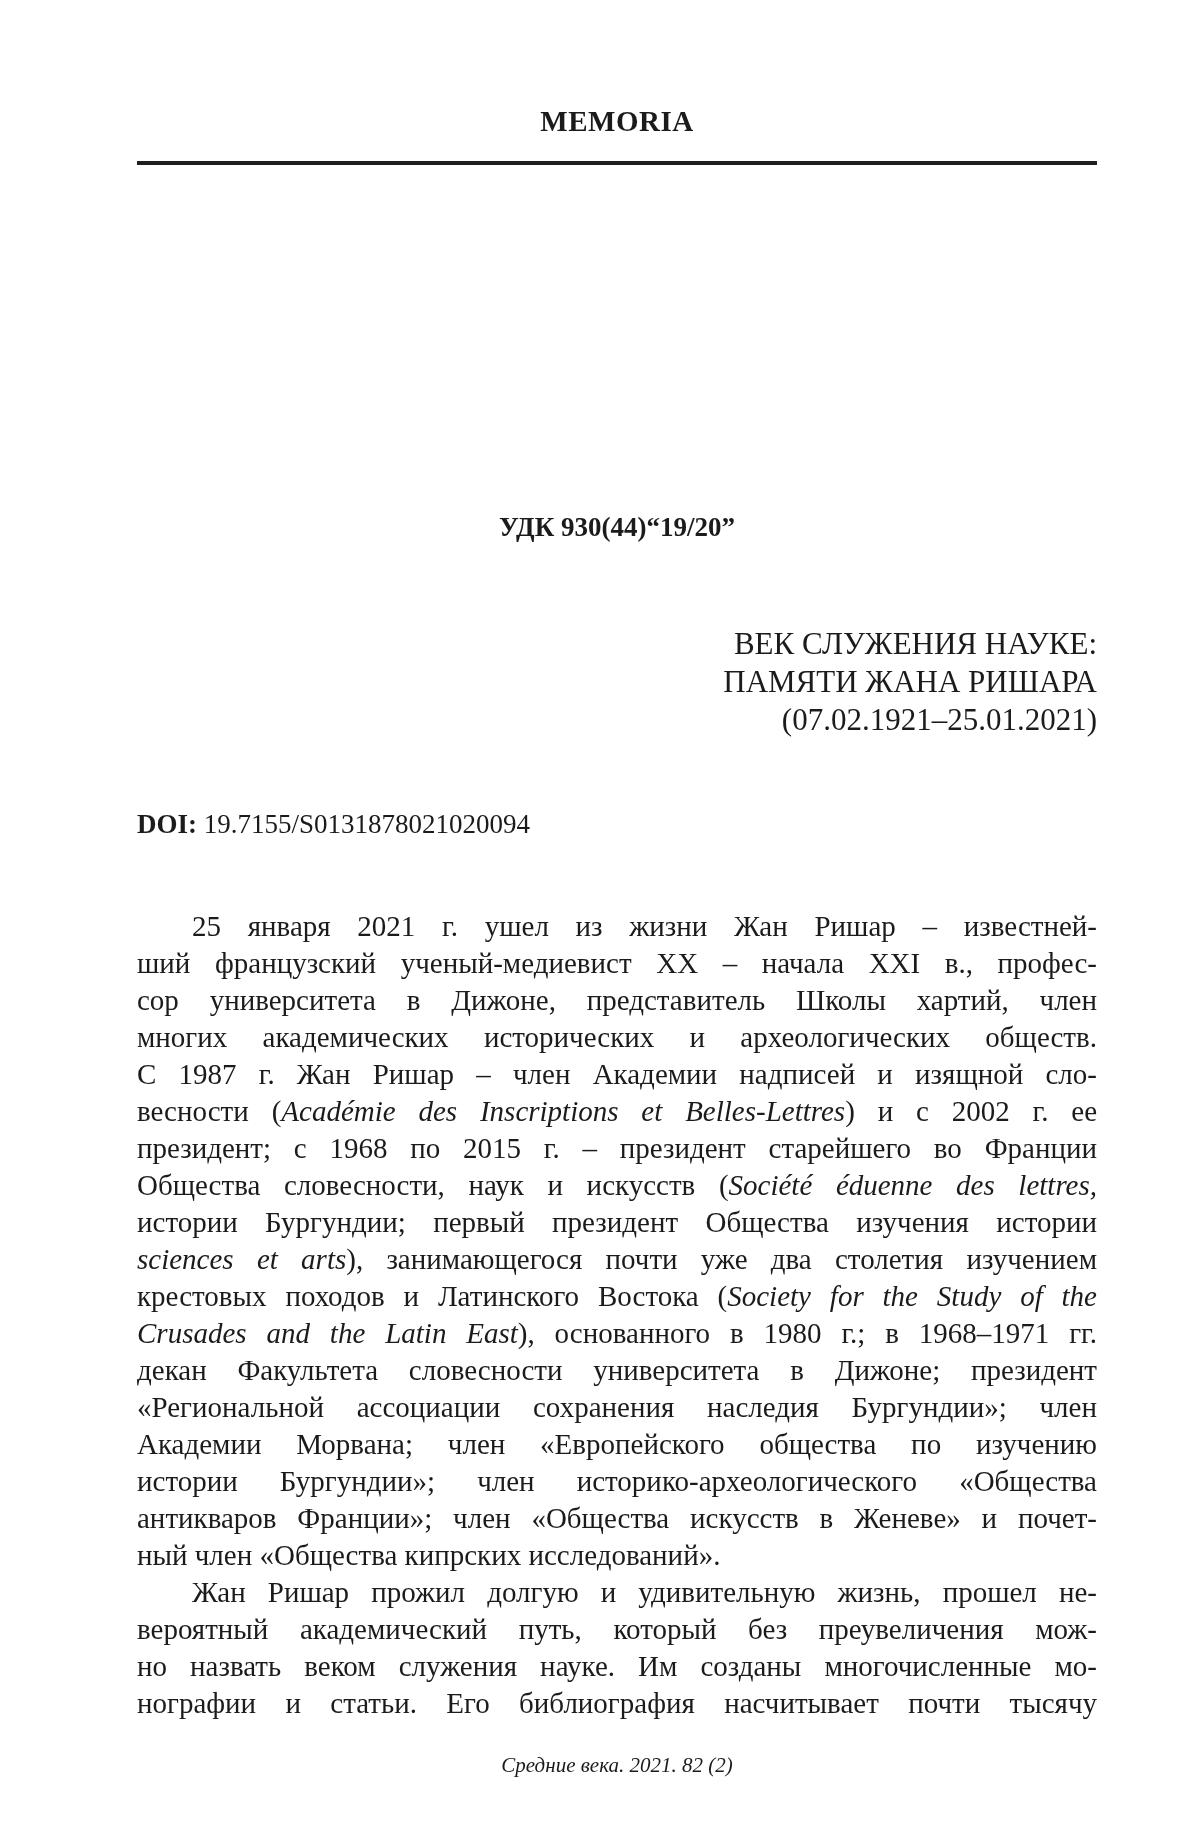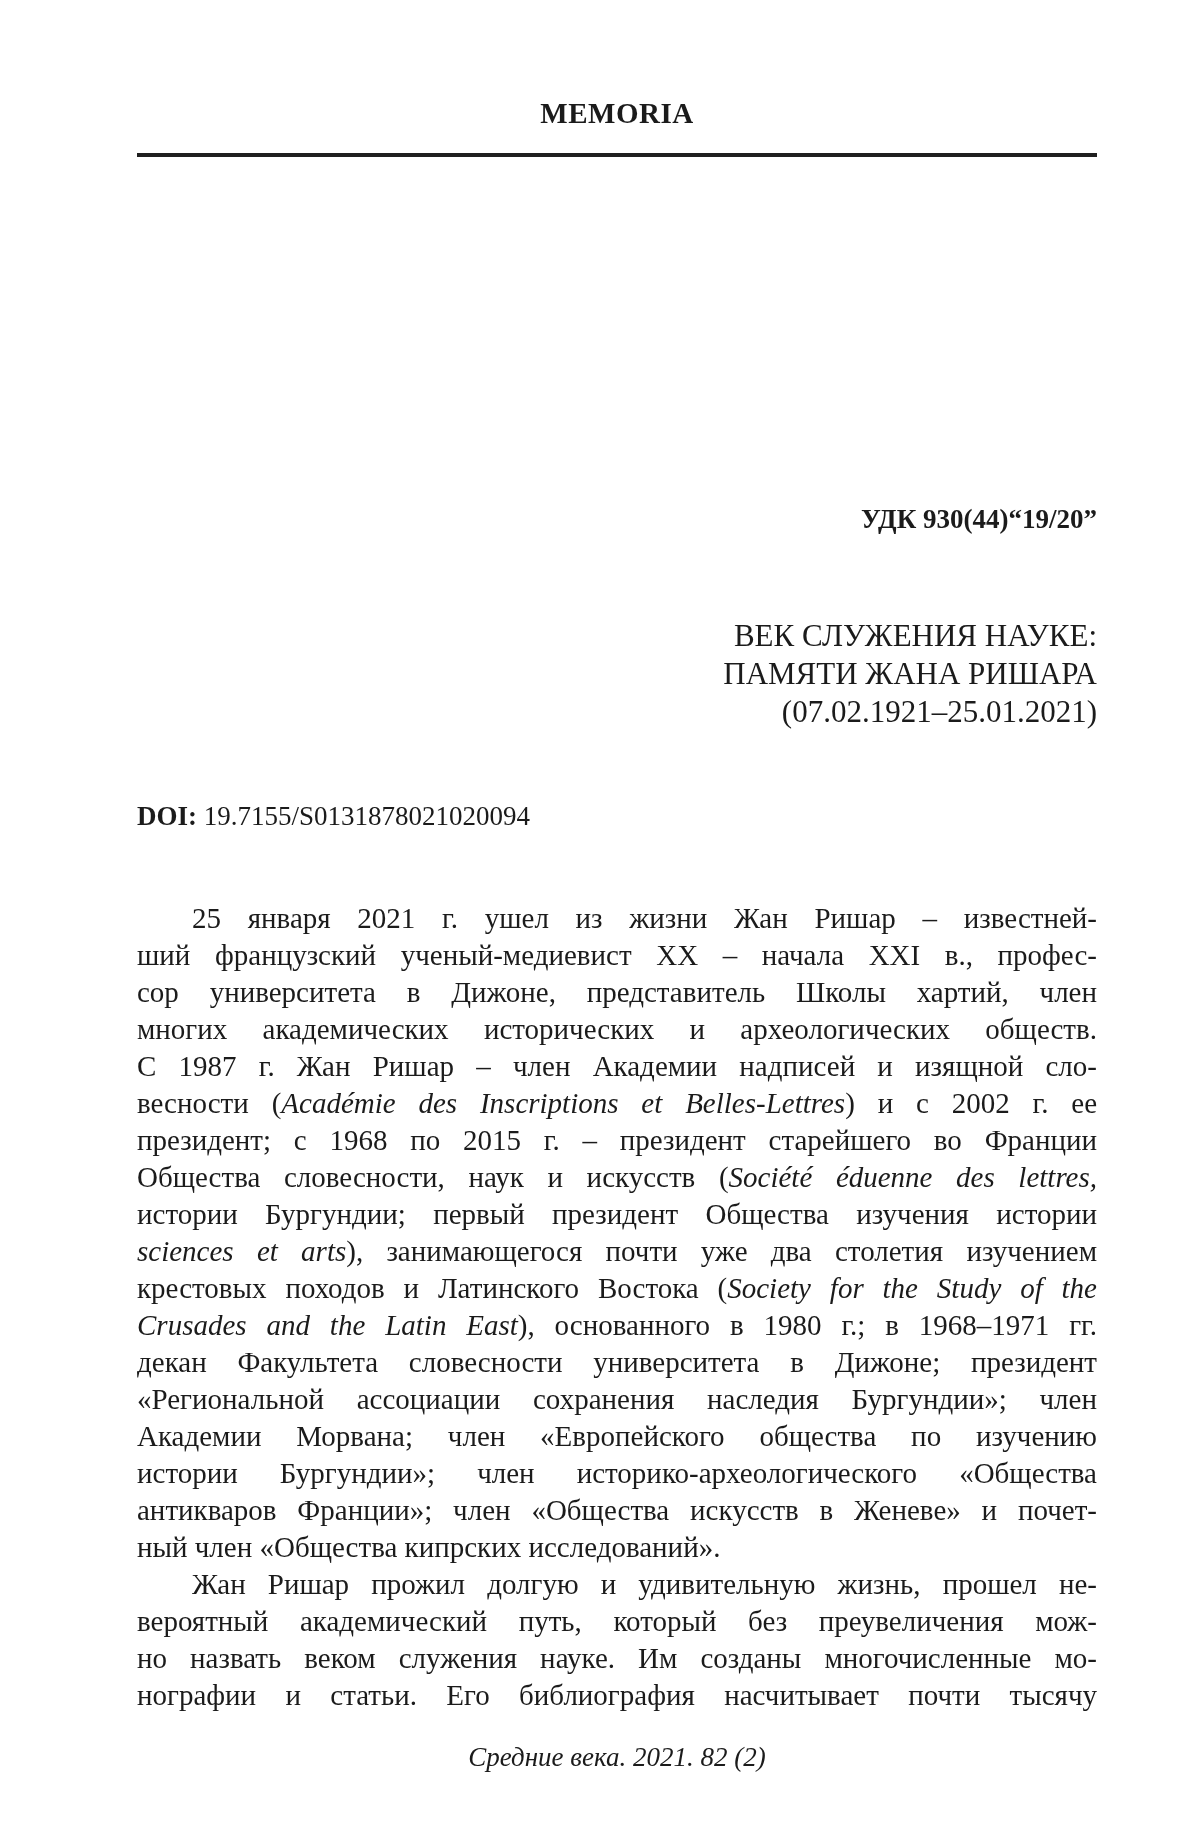--- a/index.html
+++ b/index.html
@@ -6,21 +6,21 @@
   body{
     width:1200px;height:1842px;
     background:#ffffff;
     color:#1b1b1b;
     font-family:"Liberation Serif", serif;
     position:relative;
     overflow:hidden;
   }
   .column{
     position:absolute;
-    left:137px; top:4px;
+    left:137px; top:12px;
     width:960px;
   }
   .running-head{
     margin-top:92px;
     text-align:center;
     font-weight:bold;
     font-size:29px;
     line-height:34px;
     letter-spacing:0.5px;
   }
@@ -28,21 +28,21 @@
     margin-top:23px;
     height:4px;
     background:#1f1f1f;
     border:none;
   }
   .udk{
     margin-top:347px;
     font-weight:bold;
     font-size:27px;
     line-height:30px;
-    text-align:right;
+    text-align:center;
   }
   .article-title{
     margin-top:83px;
     text-align:right;
     font-size:31px;
     line-height:38px;
     font-weight:normal;
   }
   .doi-line{
     margin-top:70px;
@@ -66,21 +66,21 @@
     text-align-last:left;
   }
   .line.indent{
     text-indent:55px;
   }
   .line i{font-style:italic;}
   .footer{
     margin-top:27px;
     text-align:center;
     font-style:italic;
-    font-size:27px;
+    font-size:21px;
     line-height:32px;
   }
 </style>
 </head>
 <body>
 
 <div class="column">
 
   <div class="running-head">MEMORIA</div>
 

